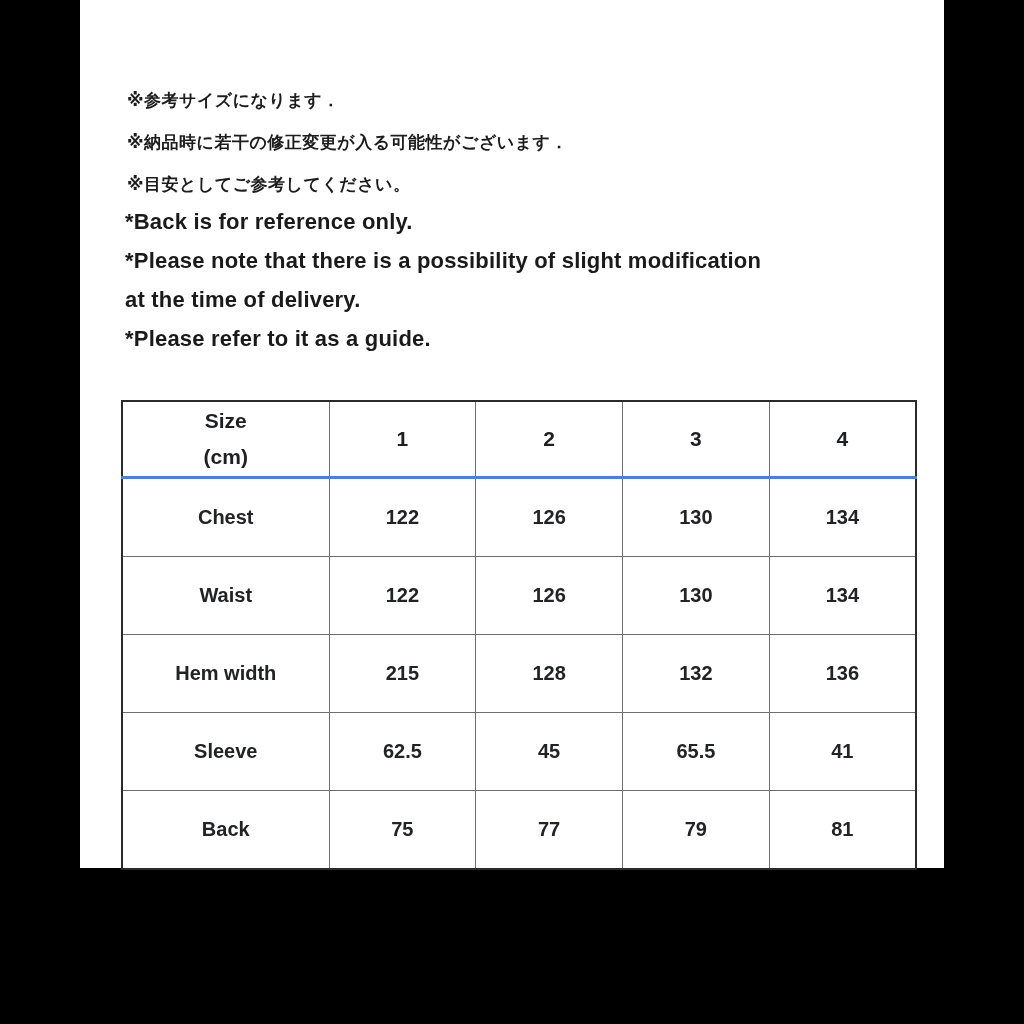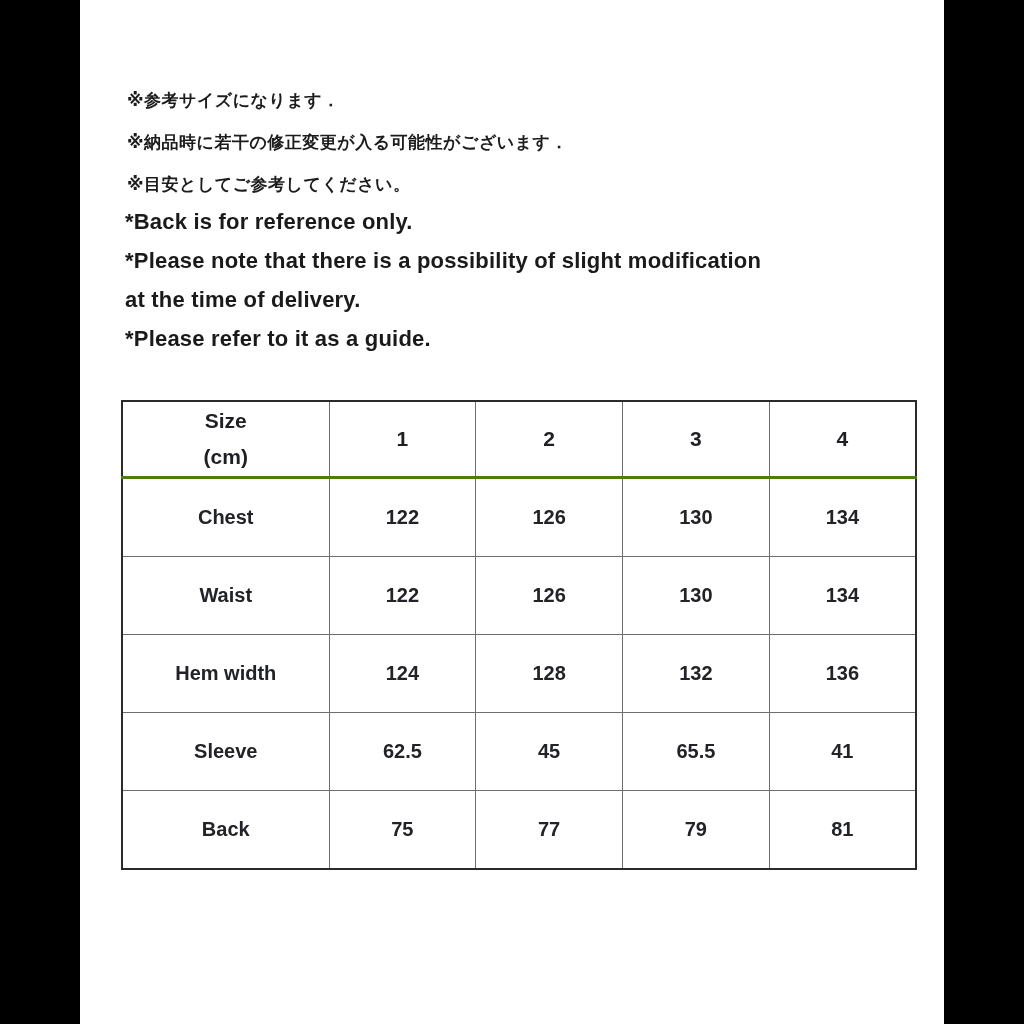--- a/index.html
+++ b/index.html
@@ -7,21 +7,21 @@
     width: 1024px; height: 1024px;
     background: #000000;
     position: relative;
     overflow: hidden;
     font-family: "Liberation Sans", "DejaVu Sans", sans-serif;
   }
   .stage { position: absolute; inset: 0; }
   .page {
     position: absolute;
     left: 80px; top: 0;
-    width: 864px; height: 1024px;
+    width: 864px; height: 868px;
     background: #ffffff;
   }
   .ja-notes {
     position: absolute;
     left: 47px; top: 80px;
     font-size: 17px;
     font-weight: bold;
     color: #1c1c1c;
     letter-spacing: 0.5px;
   }
@@ -45,21 +45,21 @@
   }
   table.size-table col.label-col { width: 207px; }
   table.size-table th, table.size-table td {
     border: 1px solid #6e6e6e;
     text-align: center;
     vertical-align: middle;
     padding: 0;
     color: #222326;
   }
   table.size-table { border: 2px solid #2a2a2a; }
-  table.size-table thead tr { border-bottom: 3px solid #4d7c0f; }
+  table.size-table thead tr { border-bottom: 3px solid #3b82f6; }
   table.size-table th {
     height: 74px;
     font-size: 21px;
     font-weight: bold;
     color: #1e1f23;
   }
   table.size-table td {
     height: 77px;
     font-size: 20px;
     font-weight: bold;
@@ -115,21 +115,21 @@
         </tr>
         <tr>
           <td>Waist</td>
           <td>122</td>
           <td>126</td>
           <td>130</td>
           <td>134</td>
         </tr>
         <tr>
           <td>Hem width</td>
-          <td>124</td>
+          <td>215</td>
           <td>128</td>
           <td>132</td>
           <td>136</td>
         </tr>
         <tr>
           <td>Sleeve</td>
           <td>62.5</td>
           <td>45</td>
           <td>65.5</td>
           <td>41</td>

